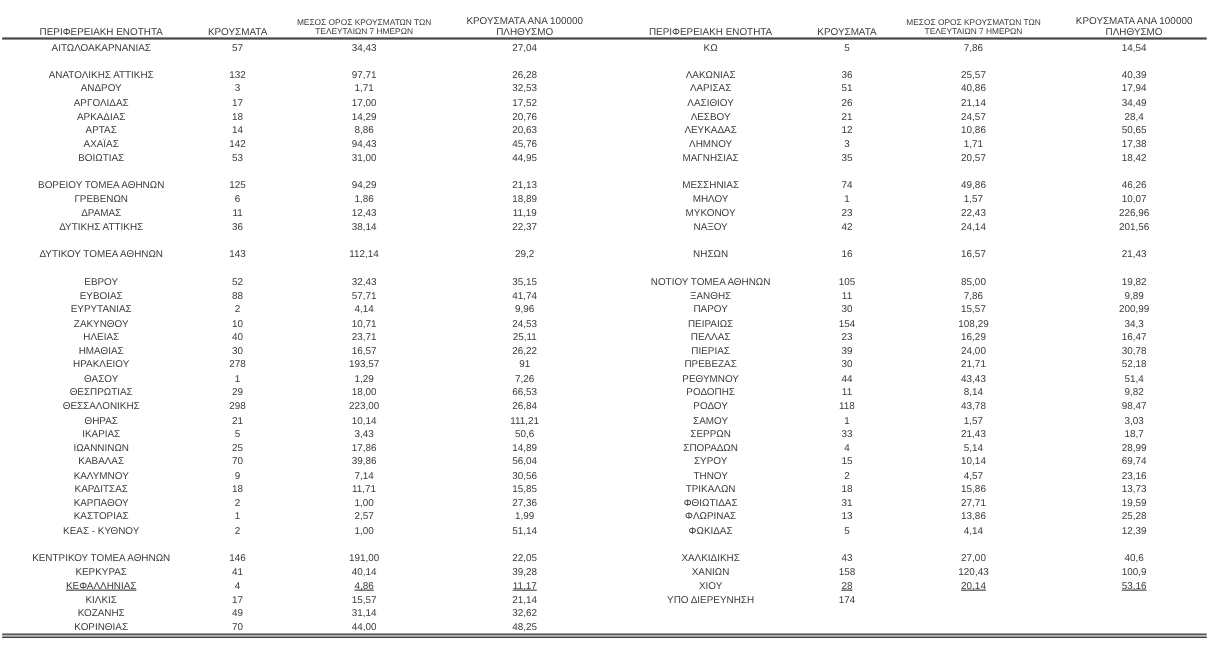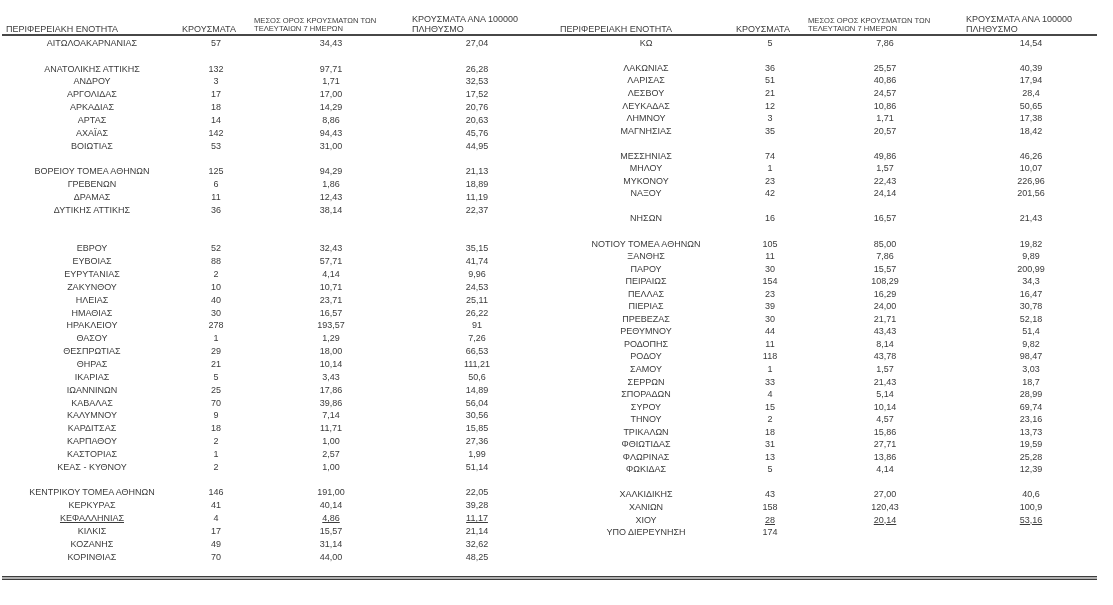--- a/index.html
+++ b/index.html
@@ -34,21 +34,21 @@
   col.c-cases { width: 72px;  }
   col.c-avg   { width: 158px; }
   col.c-per   { width: 134px; }
   thead th {
     height: 28px;
     font-weight: normal;
     font-size: 9px;
     line-height: 10px;
     vertical-align: bottom;
     padding: 0 2px 3px 2px;
-    text-align: left;
+    text-align: center;
     white-space: normal;
   }
   thead th.small {
     font-size: 7.6px;
     line-height: 8.6px;
   }
   tbody tr { height: 12.55px; }
   tbody td {
     font-size: 9px;
     line-height: 11px;
@@ -182,20 +182,26 @@
             <td>38,14</td>
             <td>22,37</td>
           </tr>
           <tr>
             <td>&nbsp;</td>
             <td>&nbsp;</td>
             <td>&nbsp;</td>
             <td>&nbsp;</td>
           </tr>
           <tr>
+            <td>ΔΥΤΙΚΟΥ ΤΟΜΕΑ ΑΘΗΝΩΝ</td>
+            <td>143</td>
+            <td>112,14</td>
+            <td>29,2</td>
+          </tr>
+          <tr>
             <td>&nbsp;</td>
             <td>&nbsp;</td>
             <td>&nbsp;</td>
             <td>&nbsp;</td>
           </tr>
           <tr>
             <td>ΕΒΡΟΥ</td>
             <td>52</td>
             <td>32,43</td>
             <td>35,15</td>
@@ -240,20 +246,26 @@
             <td>ΘΑΣΟΥ</td>
             <td>1</td>
             <td>1,29</td>
             <td>7,26</td>
           </tr>
           <tr>
             <td>ΘΕΣΠΡΩΤΙΑΣ</td>
             <td>29</td>
             <td>18,00</td>
             <td>66,53</td>
+          </tr>
+          <tr>
+            <td>ΘΕΣΣΑΛΟΝΙΚΗΣ</td>
+            <td>298</td>
+            <td>223,00</td>
+            <td>26,84</td>
           </tr>
           <tr>
             <td>ΘΗΡΑΣ</td>
             <td>21</td>
             <td>10,14</td>
             <td>111,21</td>
           </tr>
           <tr>
             <td>ΙΚΑΡΙΑΣ</td>
             <td>5</td>
@@ -381,20 +393,26 @@
             <td>25,57</td>
             <td>40,39</td>
           </tr>
           <tr>
             <td>ΛΑΡΙΣΑΣ</td>
             <td>51</td>
             <td>40,86</td>
             <td>17,94</td>
           </tr>
           <tr>
+            <td>ΛΑΣΙΘΙΟΥ</td>
+            <td>26</td>
+            <td>21,14</td>
+            <td>34,49</td>
+          </tr>
+          <tr>
             <td>ΛΕΣΒΟΥ</td>
             <td>21</td>
             <td>24,57</td>
             <td>28,4</td>
           </tr>
           <tr>
             <td>ΛΕΥΚΑΔΑΣ</td>
             <td>12</td>
             <td>10,86</td>
             <td>50,65</td>

